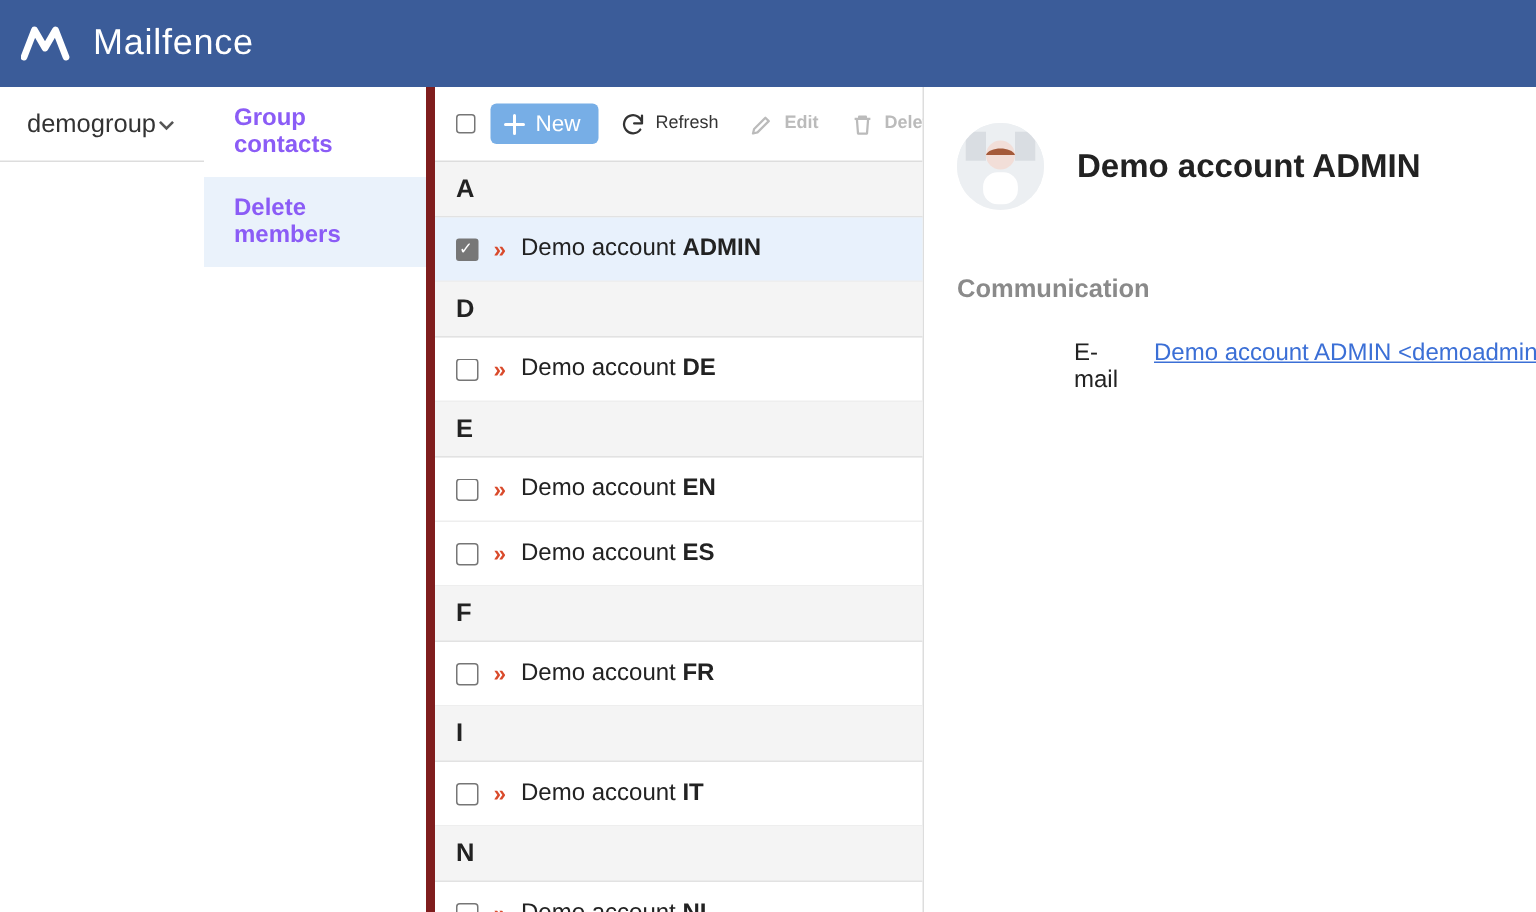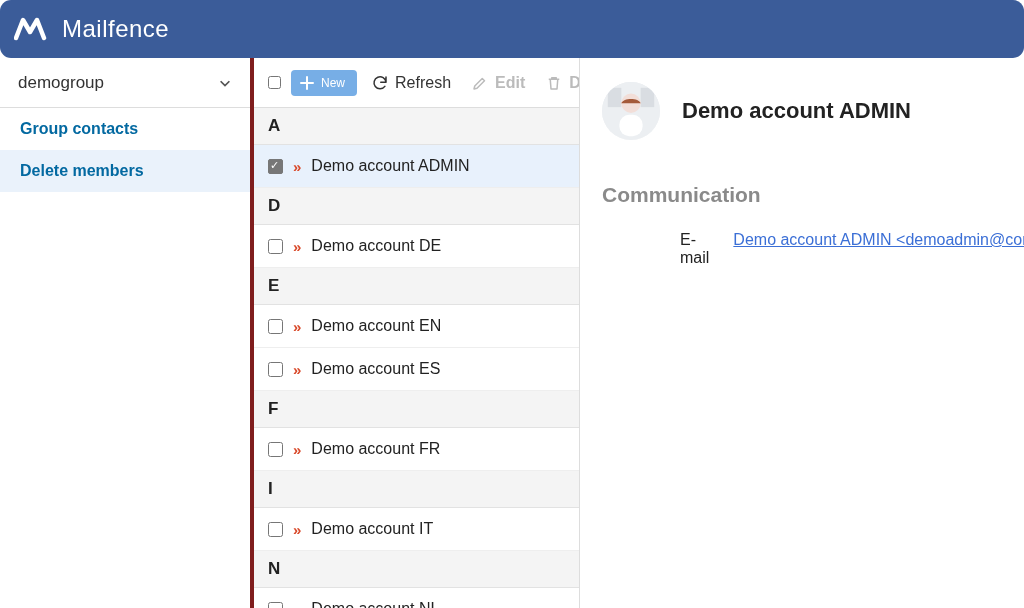--- a/index.html
+++ b/index.html
@@ -12,41 +12,40 @@
     height: 608px;
     overflow: hidden;
   }
   .header {
     background: #3b5c99;
     color: #fff;
     height: 58px;
     display: flex;
     align-items: center;
     padding: 15px 14px;
-    border-radius: 11px;
   }
   .logo {
     display: flex;
     align-items: center;
     gap: 10px;
   }
   .logo-text {
     font-size: 24px;
     font-weight: 400;
     letter-spacing: 0.5px;
   }
   .main-layout {
     display: flex;
     height: calc(100% - 58px);
   }
   .sidebar {
-    width: 254px;
-    border-right: 4px solid #7f1d1d;
-    display: flex;
-    flex-direction: column;
+    width: 290px;
+    border-right: 6px solid #7f1d1d;
+    display: flex;
+    flex-direction: row;
   }
   .group-selector {
     height: 50px;
     display: flex;
     align-items: center;
     justify-content: space-between;
     padding: 0 18px;
     border-bottom: 1px solid #ddd;
     cursor: pointer;
   }
@@ -62,21 +61,21 @@
     stroke-width: 2;
   }
   .nav-list {
     list-style: none;
   }
   .nav-item {
     padding: 12px 20px;
     font-size: 16px;
     font-weight: 600;
     cursor: pointer;
-    color: #0369a1;
+    color: #8b5cf6;
   }
   .nav-item.active {
     background: #eaf2fb;
   }
   .middle-col {
     width: 326px;
     border-right: 1px solid #ddd;
     display: flex;
     flex-direction: column;
     overflow: hidden;
@@ -95,33 +94,33 @@
     margin-left: 4px;
     margin-right: 2px;
     cursor: pointer;
   }
   .btn-new {
     background: #77aee6;
     color: #fff;
     border: none;
     border-radius: 4px;
     padding: 5px 12px 5px 8px;
-    font-size: 12px;
+    font-size: 15px;
     font-weight: 500;
     display: flex;
     align-items: center;
     gap: 6px;
     cursor: pointer;
   }
   .btn-toolbar {
     background: transparent;
     border: none;
-    font-size: 16px;
-    display: flex;
-    align-items: center;
+    font-size: 12px;
+    display: flex;
+    align-items: flex-start;
     gap: 6px;
     padding: 4px 6px;
     cursor: pointer;
     color: #333;
   }
   .btn-toolbar.disabled {
     color: #bbb;
     font-weight: bold;
   }
   .btn-toolbar svg { width: 18px; height: 18px; }
@@ -166,21 +165,21 @@
     top: -1px; left: 1px;
   }
   .angle-quote {
     color: #d94a2b;
     font-weight: 600;
   }
   .contact-name {
     font-size: 16px;
     color: #222;
   }
-  .contact-name strong { font-weight: 400; }
+  .contact-name strong { font-weight: 700; }
   .detail-col {
     flex: 1;
     padding: 24px 0 0 22px;
     overflow: hidden;
   }
   .detail-header {
     display: flex;
     align-items: center;
     gap: 22px;
     margin-bottom: 38px;
@@ -192,21 +191,21 @@
     overflow:hidden;
   }
   .avatar-circle svg { width: 100%; height: 100%; }
   .detail-title {
     font-size: 22px;
     font-weight: 700;
     color: #222;
   }
   .section-title {
     color: #8a8a8a;
-    font-size: 21px;
+    font-size: 17px;
     font-weight: 600;
     margin-bottom: 24px;
     margin-top: 43px;
   }
   .comm-row {
     display: flex;
     gap: 24px;
     padding-left: 78px;
   }
   .comm-label {

